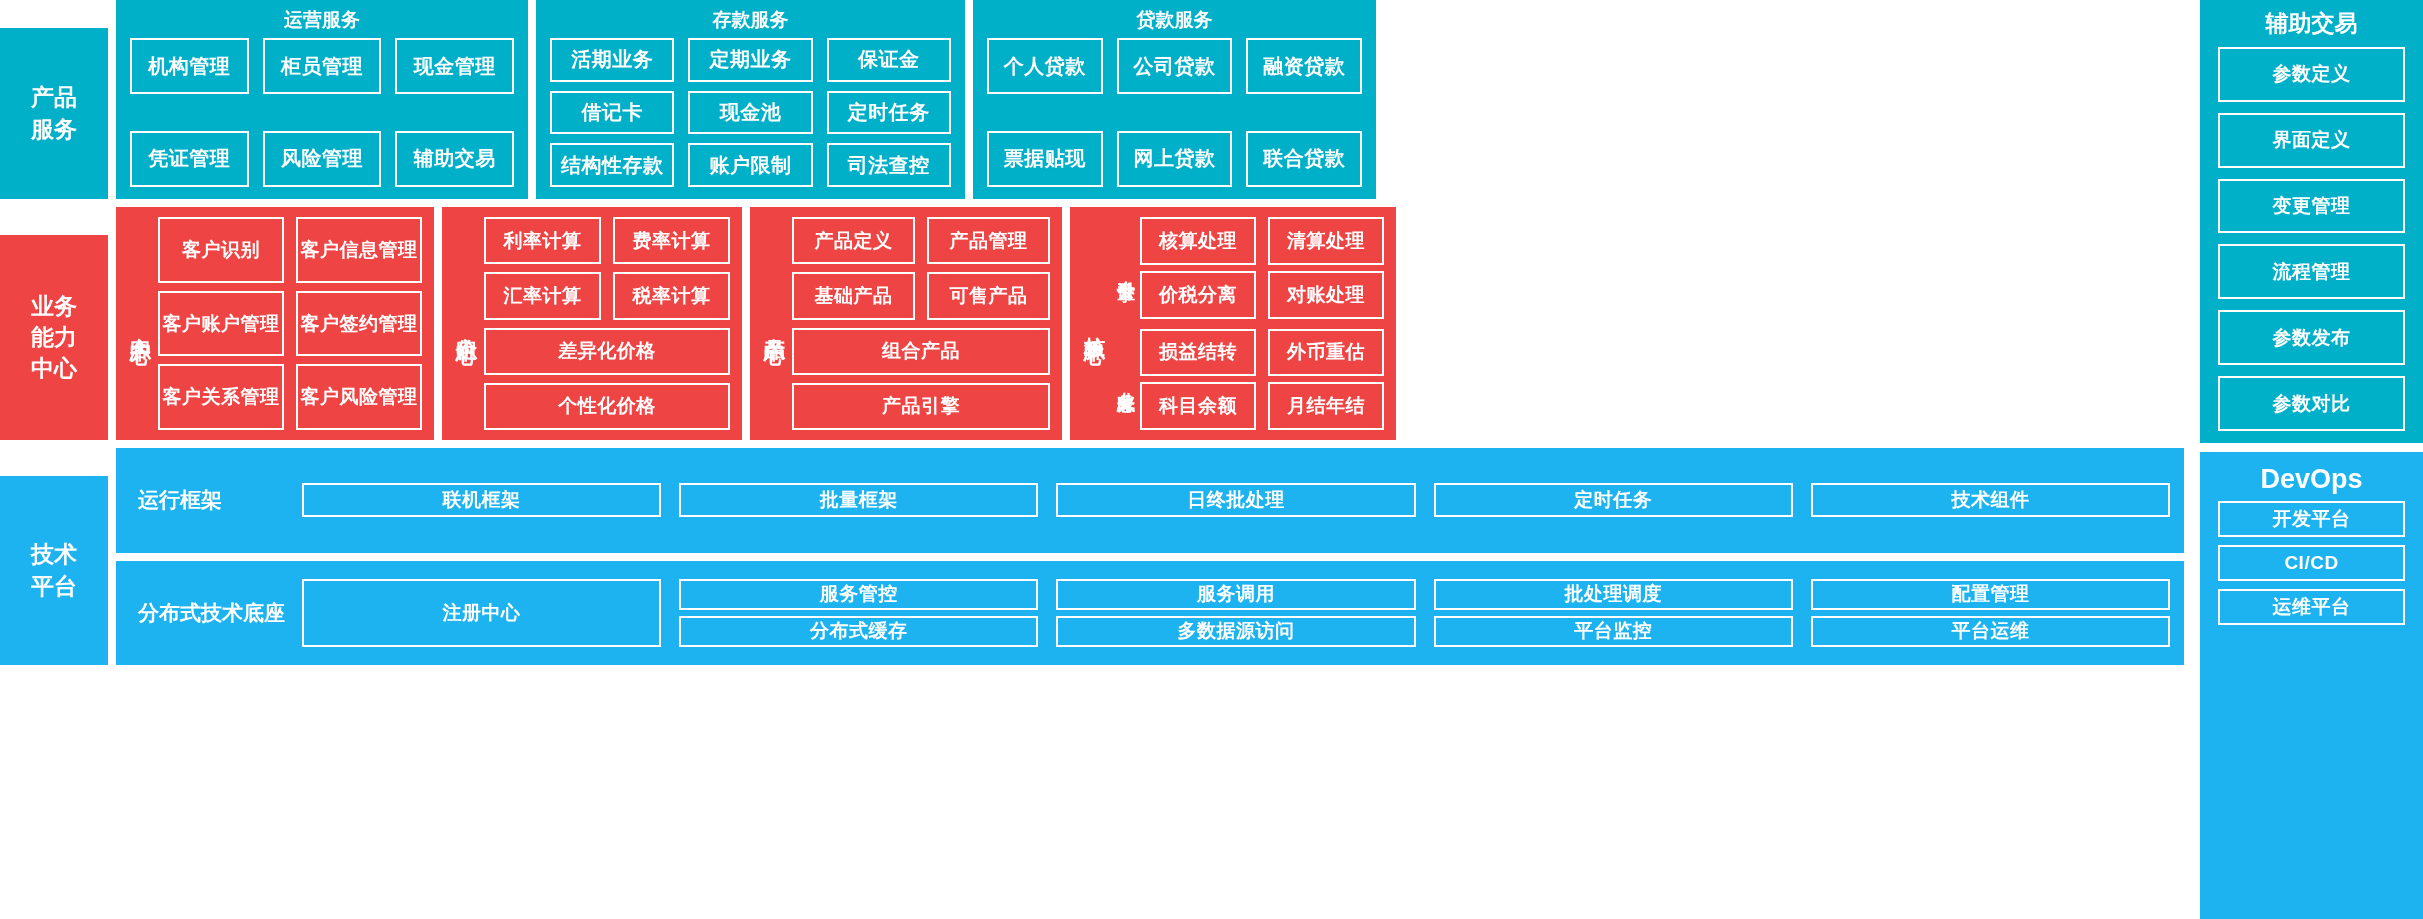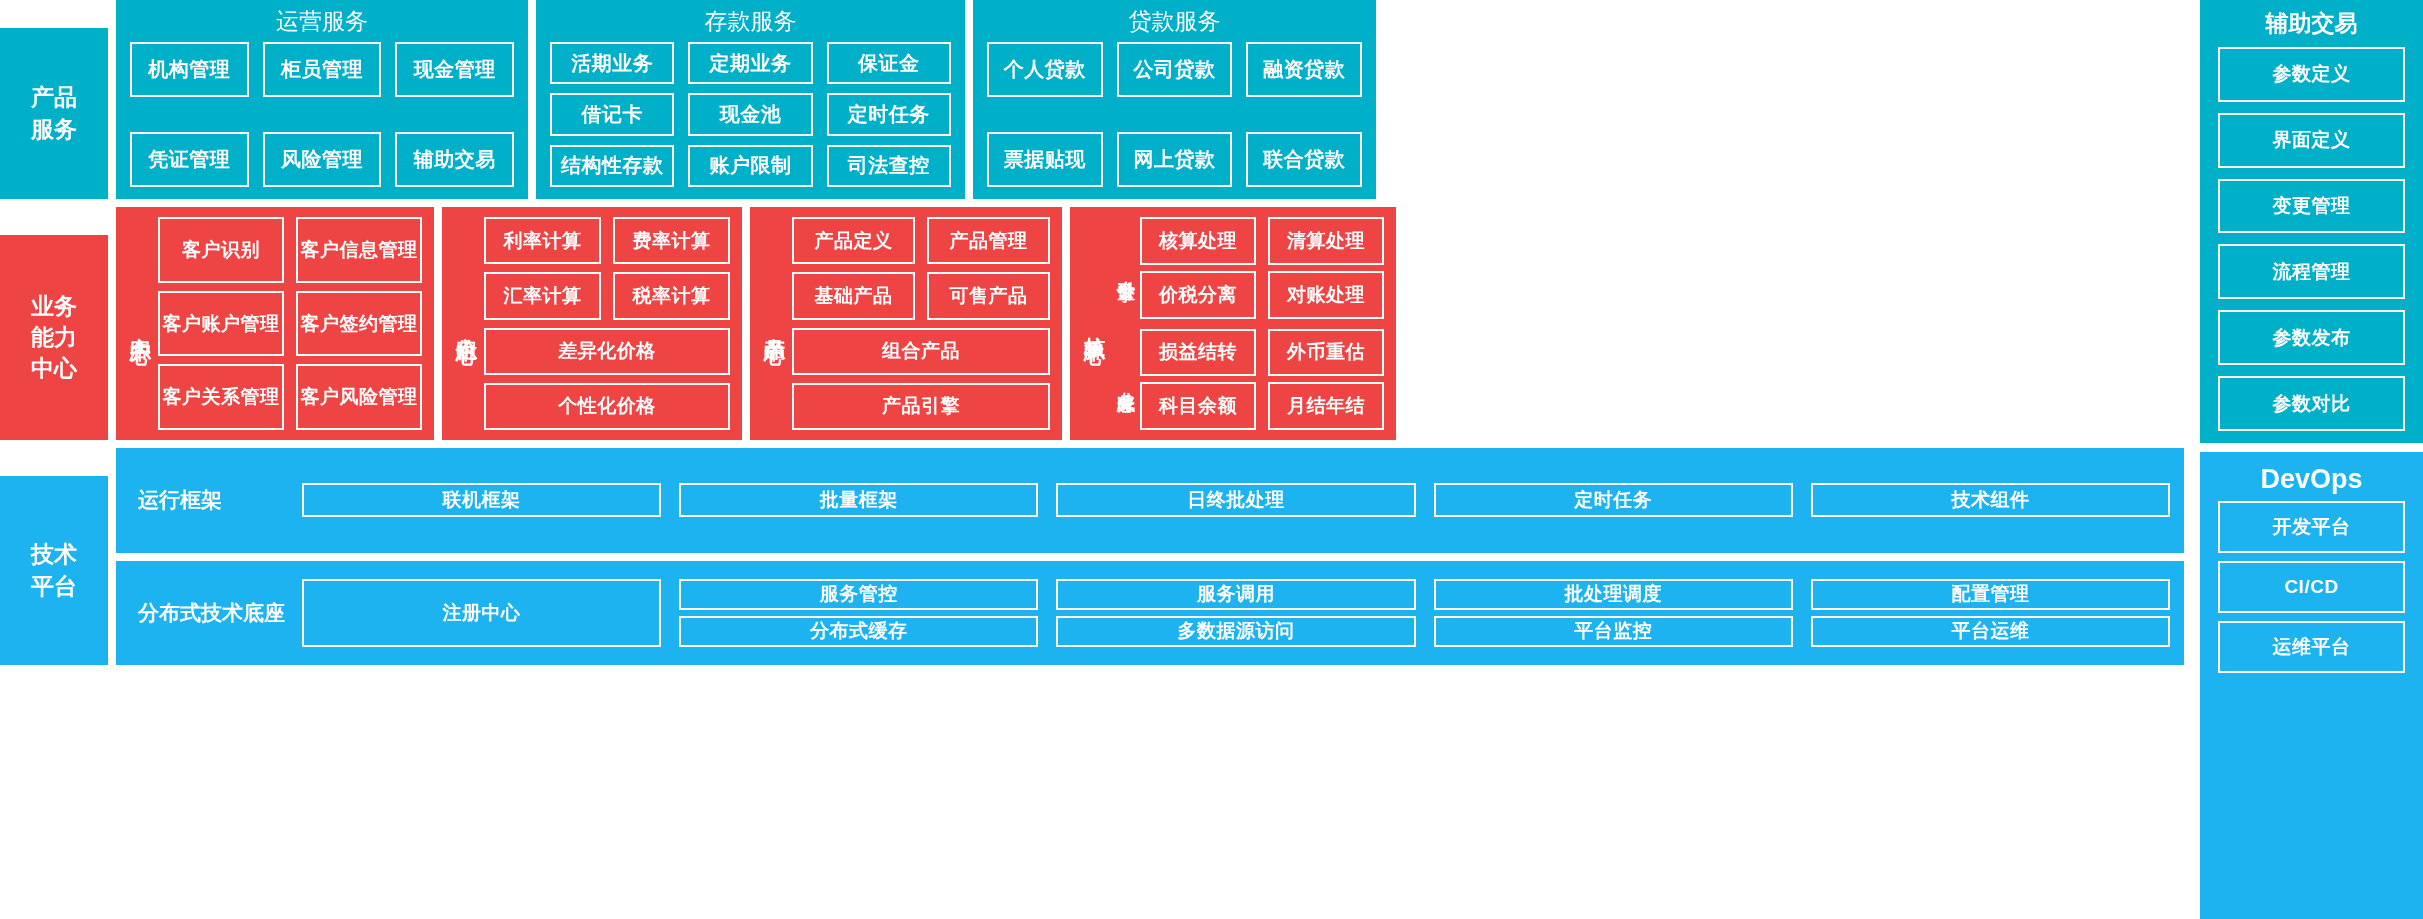--- a/index.html
+++ b/index.html
@@ -38,21 +38,21 @@
     line-height: 1.35; flex: 0 0 108px; margin-top: 28px;
   }
 
   
   .top-band { height: 199px; }
   .svc-group {
     display: flex; flex-direction: column;
     padding: 10px 14px 12px 14px;
   }
   .svc-title {
-    color: #fff; font-size: 23px; font-weight: normal;
+    color: #fff; font-size: 19px; font-weight: bold;
     text-align: center; margin-bottom: 9px; line-height: 1;
   }
   .svc-grid { display: grid; gap: 9px 14px; flex: 1; }
   .svc-grid.g3 { grid-template-columns: repeat(3, 1fr); grid-template-rows: repeat(3, 1fr); }
   .op-svc   { flex: 0 0 412px; }
   .dep-svc  { flex: 0 0 429px; }
   .loan-svc { flex: 0 0 403px; }
 
   
   .svc-grid.gap2 { grid-template-columns: repeat(3, 1fr); grid-template-rows: 1fr 0.32fr 1fr; }
@@ -67,21 +67,21 @@
   .param-title { color: #fff; font-size: 23px; font-weight: bold; text-align: center; margin-bottom: 8px; }
   .param-list { display: flex; flex-direction: column; gap: 11px; flex: 1; }
   .param-list .cell { flex: 1; font-size: 19px; }
 
   .devops {
     position: absolute; right: 0; top: 452px; width: 223px; height: 467px;
     padding: 6px 18px 10px 18px; display: flex; flex-direction: column;
   }
   .devops-title { color: #fff; font-size: 27px; font-weight: bold; text-align: center; margin: 6px 0 6px; }
   .devops-list { display: flex; flex-direction: column; gap: 8px; }
-  .devops-list .cell { height: 52px; font-size: 19px; }
+  .devops-list .cell { height: 36px; font-size: 19px; }
 
   
   .mid-band { height: 233px; }
   .center-block { display: flex; padding: 10px 12px 10px 8px; }
   .v-label {
     color: #fff; font-size: 21px; font-weight: bold;
     writing-mode: vertical-rl; text-orientation: upright;
     display: flex; align-items: center; justify-content: center;
     letter-spacing: 2px; flex: 0 0 34px; line-height: 1;
   }

